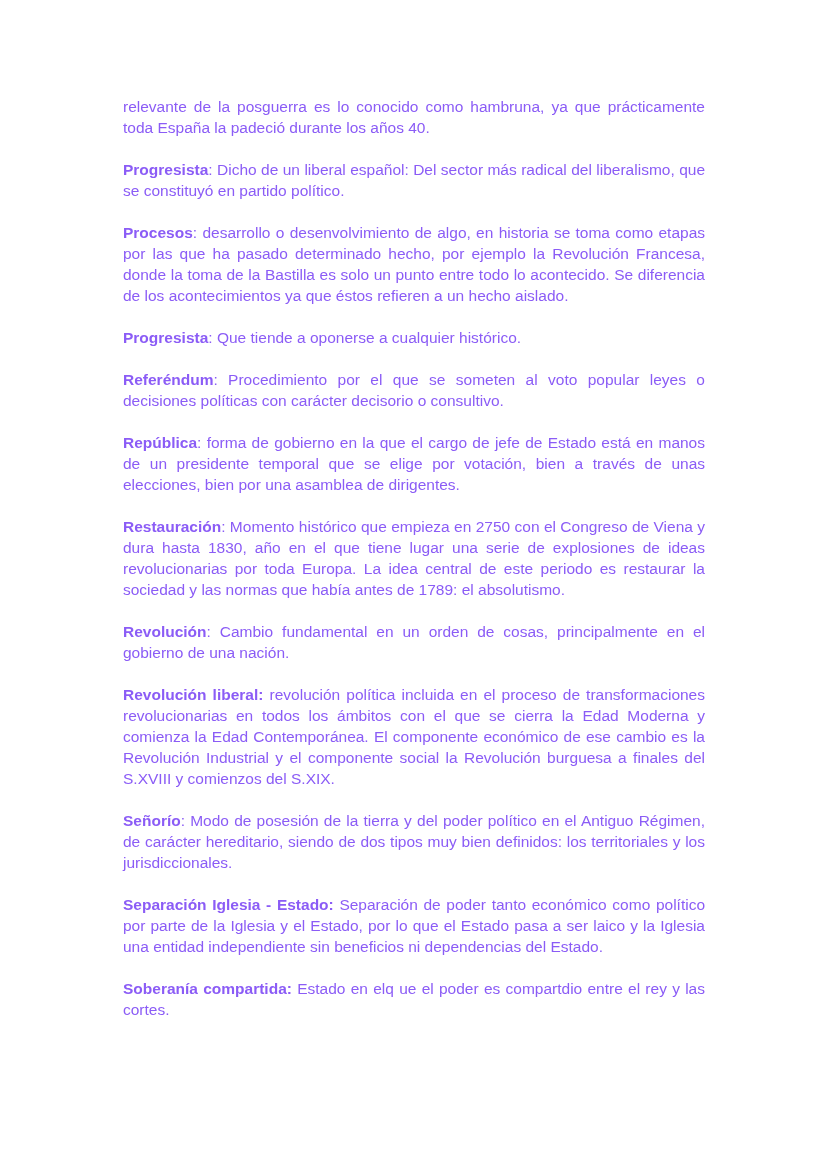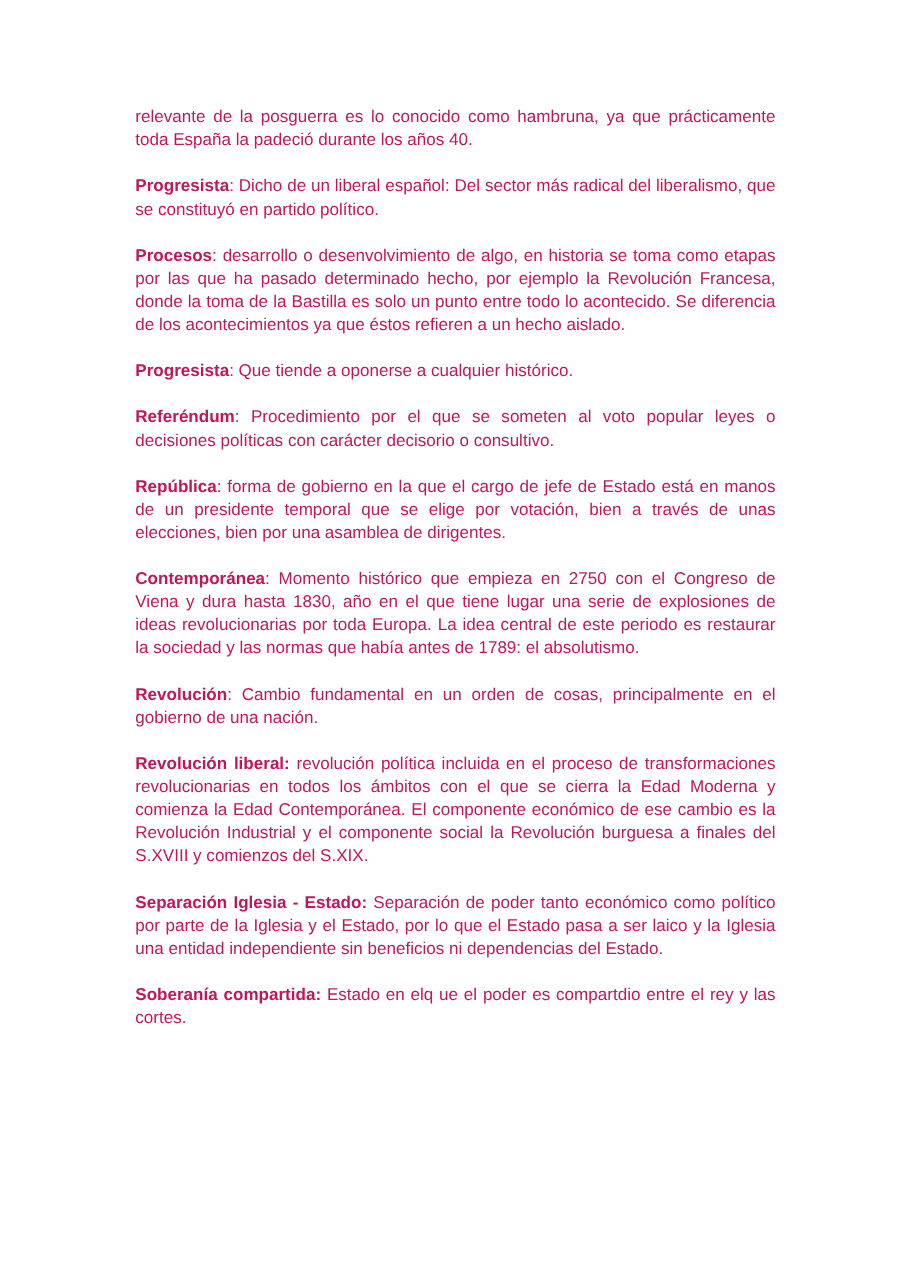--- a/index.html
+++ b/index.html
@@ -13,21 +13,21 @@
     height: 1171px;
     margin: 0 auto;
     background: #ffffff;
     overflow: hidden;
   }
   .content {
     position: absolute;
     top: 96px;
     left: 123px;
     width: 582px;
-    color: #be185d;
+    color: #8b5cf6;
     font-size: 15.5px;
     line-height: 21px;
     text-align: justify;
   }
   .content p {
     margin: 0 0 21px 0;
   }
   .content p:last-child {
     margin-bottom: 0;
   }
@@ -46,26 +46,27 @@
     <p><strong>Progresista</strong><span>: Dicho de un liberal español: Del sector más radical del liberalismo, que se constituyó en partido político.</span></p>
 
     <p><strong>Procesos</strong><span>: desarrollo o desenvolvimiento de algo, en historia se toma como etapas por las que ha pasado determinado hecho, por ejemplo la Revolución Francesa, donde la toma de la Bastilla es solo un punto entre todo lo acontecido. Se diferencia de los acontecimientos ya que éstos refieren a un hecho aislado.</span></p>
 
     <p><strong>Progresista</strong><span>: Que tiende a oponerse a cualquier histórico.</span></p>
 
     <p><strong>Referéndum</strong><span>: Procedimiento por el que se someten al voto popular leyes o decisiones políticas con carácter decisorio o consultivo.</span></p>
 
     <p><strong>República</strong><span>: forma de gobierno en la que el cargo de jefe de Estado está en manos de un presidente temporal que se elige por votación, bien a través de unas elecciones, bien por una asamblea de dirigentes.</span></p>
 
-    <p><strong>Contemporánea</strong><span>: Momento histórico que empieza en 2750 con el Congreso de Viena y dura hasta 1830, año en el que tiene lugar una serie de explosiones de ideas revolucionarias por toda Europa. La idea central de este periodo es restaurar la sociedad y las normas que había antes de 1789: el absolutismo.</span></p>
+    <p><strong>Restauración</strong><span>: Momento histórico que empieza en 2750 con el Congreso de Viena y dura hasta 1830, año en el que tiene lugar una serie de explosiones de ideas revolucionarias por toda Europa. La idea central de este periodo es restaurar la sociedad y las normas que había antes de 1789: el absolutismo.</span></p>
 
     <p><strong>Revolución</strong><span>: Cambio fundamental en un orden de cosas, principalmente en el gobierno de una nación.</span></p>
 
     <p><strong>Revolución liberal:</strong><span> revolución política incluida en el proceso de transformaciones revolucionarias en todos los ámbitos con el que se cierra la Edad Moderna y comienza la Edad Contemporánea. El componente económico de ese cambio es la Revolución Industrial y el componente social la Revolución burguesa a finales del S.XVIII y comienzos del S.XIX.</span></p>
 
+    <p><strong>Señorío</strong><span>: Modo de posesión de la tierra y del poder político en el Antiguo Régimen, de carácter hereditario, siendo de dos tipos muy bien definidos: los territoriales y los jurisdiccionales.</span></p>
 
     <p><strong>Separación Iglesia - Estado:</strong><span> Separación de poder tanto económico como político por parte de la Iglesia y el Estado, por lo que el Estado pasa a ser laico y la Iglesia una entidad independiente sin beneficios ni dependencias del Estado.</span></p>
 
 
     <p><strong>Soberanía compartida:</strong><span> Estado en elq ue el poder es compartdio entre el rey y las cortes.</span></p>
 
   </div>
 </div>
 
 </body></html>

